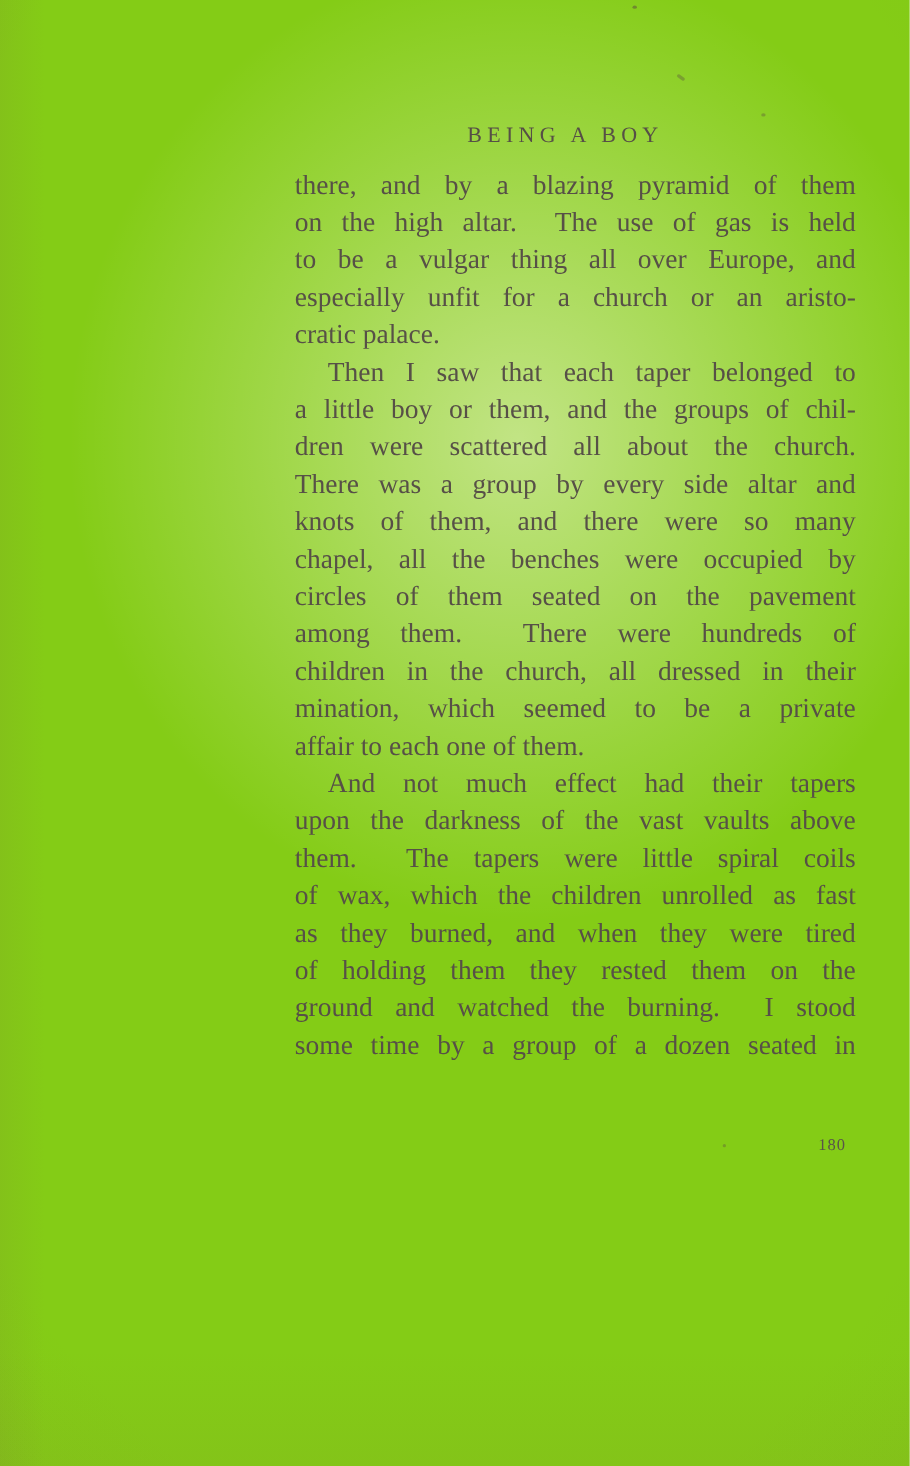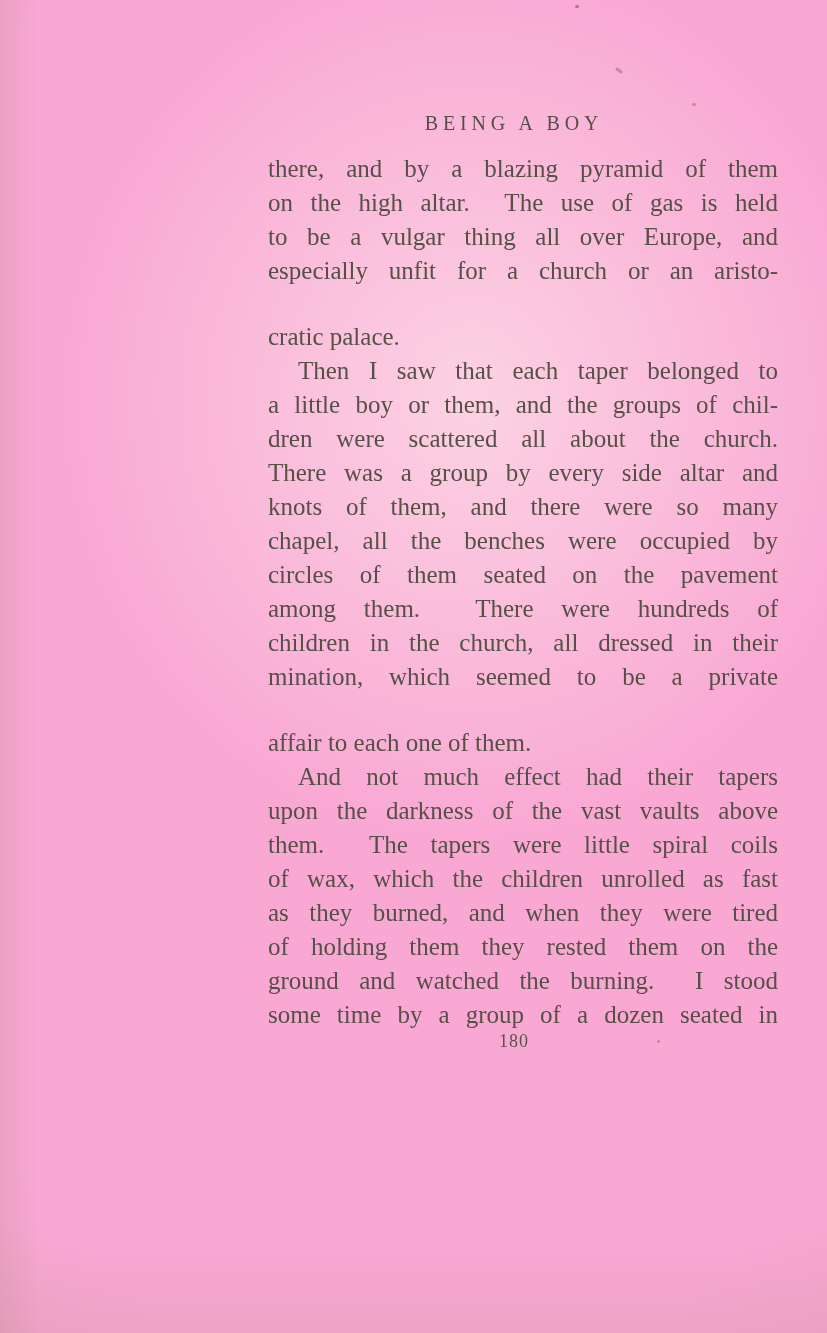--- a/index.html
+++ b/index.html
@@ -6,21 +6,21 @@
   body {
     width: 827px;
     height: 1333px;
     font-family: "Liberation Serif", "DejaVu Serif", serif;
     overflow: hidden;
   }
   .page {
     position: relative;
     width: 827px;
     height: 1333px;
-    background: #f9a8d4;
+    background: #84cc16;
   }
   
   .page::before {
     content: "";
     position: absolute;
     inset: 0;
     pointer-events: none;
     background:
       radial-gradient(90% 60% at 57% 30%, rgba(255, 252, 242, 0.50) 0%, rgba(255, 252, 242, 0.0) 55%),
       radial-gradient(120% 110% at 50% 45%, rgba(0,0,0,0) 55%, rgba(124, 102, 58, 0.14) 100%),
@@ -49,30 +49,30 @@
   .paragraph { margin: 0; padding: 0; }
   .line {
     display: block;
     height: 34px;
     line-height: 34px;
     white-space: pre-wrap;
     text-align: justify;
     text-align-last: justify;
   }
   .line.indent { padding-left: 30px; }
-  .line.short { text-align-last: left; margin-top: 32px; }
+  .line.short { text-align-last: left; }
   .page-number {
     position: absolute;
     left: 259px;
     top: 1024px;
     width: 510px;
     height: 34px;
     line-height: 34px;
-    text-align: center;
-    font-size: 18px;
+    text-align: right;
+    font-size: 15px;
     letter-spacing: 0.06em;
     color: #5a534a;
     font-feature-settings: "onum";
   }
   .speck {
     position: absolute;
     background: rgba(92, 82, 62, 0.55);
     border-radius: 50%;
     pointer-events: none;
   }

